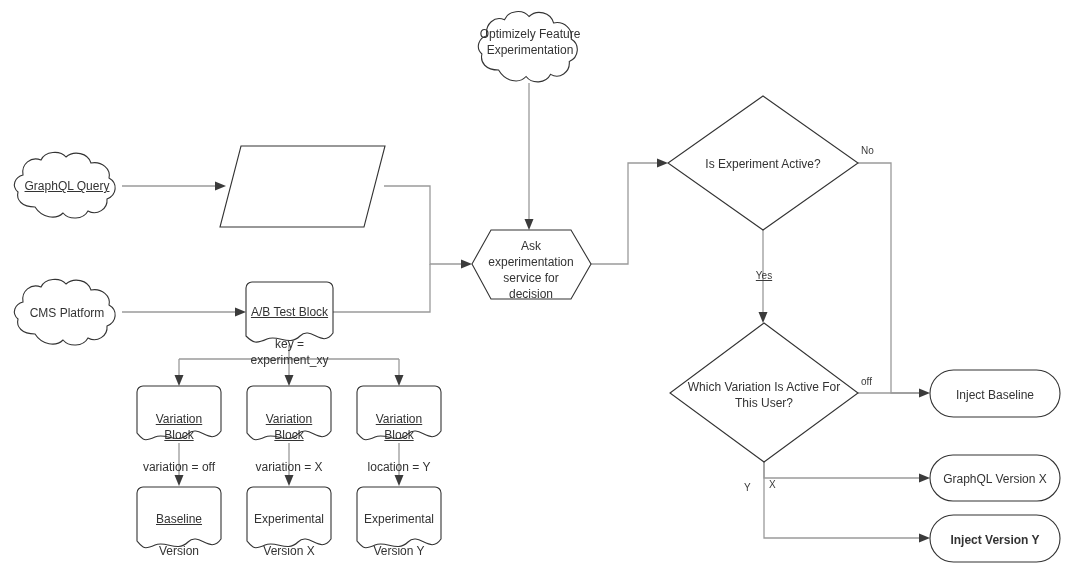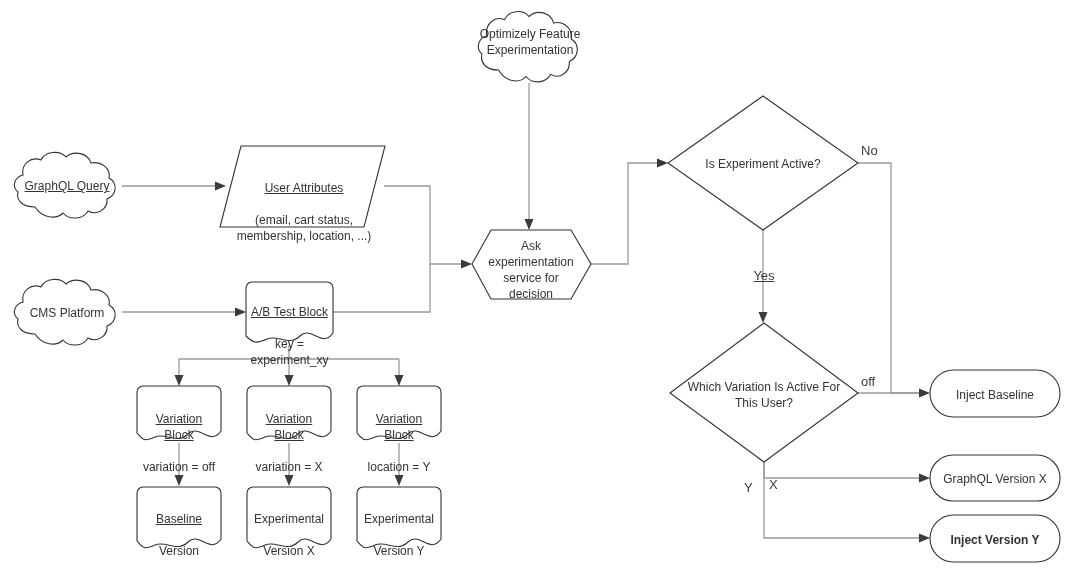--- a/index.html
+++ b/index.html
@@ -39,21 +39,21 @@
   .lbl {
     position: absolute;
     color: #333333;
     font-size: 12px;
     line-height: 16px;
     text-align: center;
     white-space: pre-line;
     pointer-events: none;
   }
   .lbl.small {
-    font-size: 13px;
+    font-size: 10px;
     line-height: 9px;
     color: #3b3b3b;
   }
   .lbl u {
     text-decoration: underline;
   }
   .lbl b {
     font-weight: normal;
   }
 </style>
@@ -201,24 +201,20 @@
       <rect class="shape-stroke" x="930" y="515" width="130" height="47" rx="23.5" ry="23.5"></rect>
     </g>
   </svg>
 
   <div class="lbl" style="left:12px; top:178px; width:110px;text-decoration:underline;">GraphQL Query</div>
 
   <div class="lbl" style="left:12px; top:305px; width:110px;">CMS Platform</div>
 
   <div class="lbl" style="left:474px; top:26px; width:112px;">Optimizely Feature<br>Experimentation</div>
 
-  <div class="lbl" style="left:224px; top:164px; width:160px;">
-    <u style="display: block;">User Attributes</u>
-    <span style="display: block;">(email, cart status,<br>membership, location, ...)</span>
-  </div>
 
   <div class="lbl" style="left:243px; top:288px; width:93px;">
     <u style="display: block;">A/B Test Block</u>
     <span style="display: block;">key =<br>experiment_xy</span>
   </div>
 
   <div class="lbl" style="left:480px; top:238px; width:102px;">Ask<br style="display: block;">experimentation<br style="display: block;">service for<br style="display: block;">decision</div>
 
   <div class="lbl" style="left:683px; top:156px; width:160px;">Is Experiment Active?</div>
 

